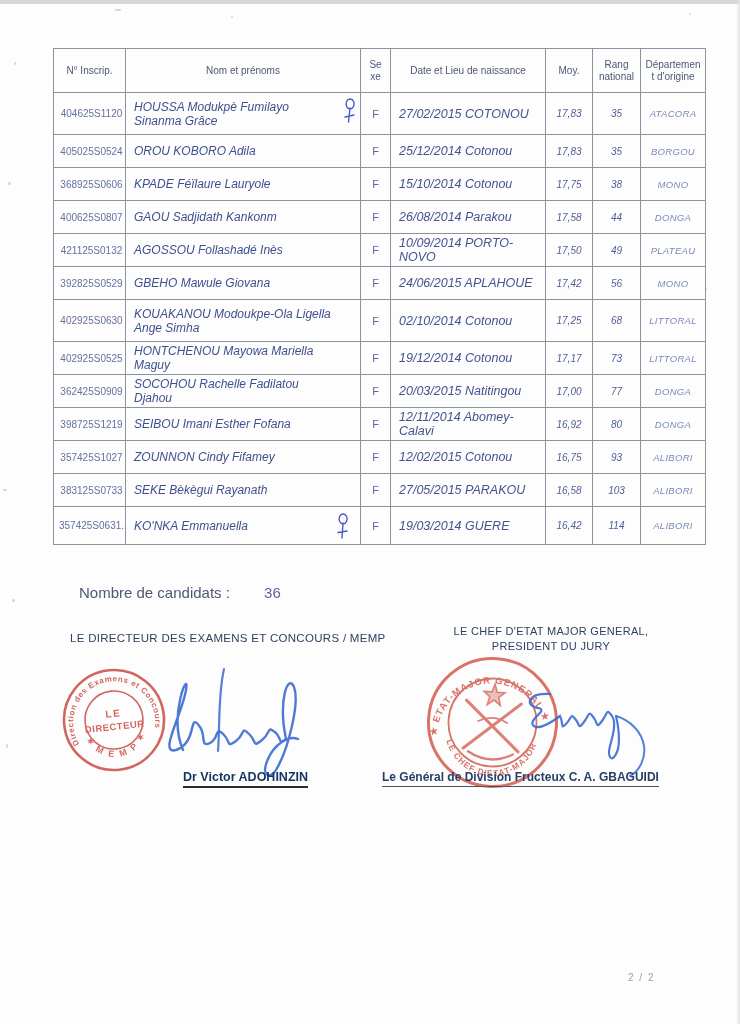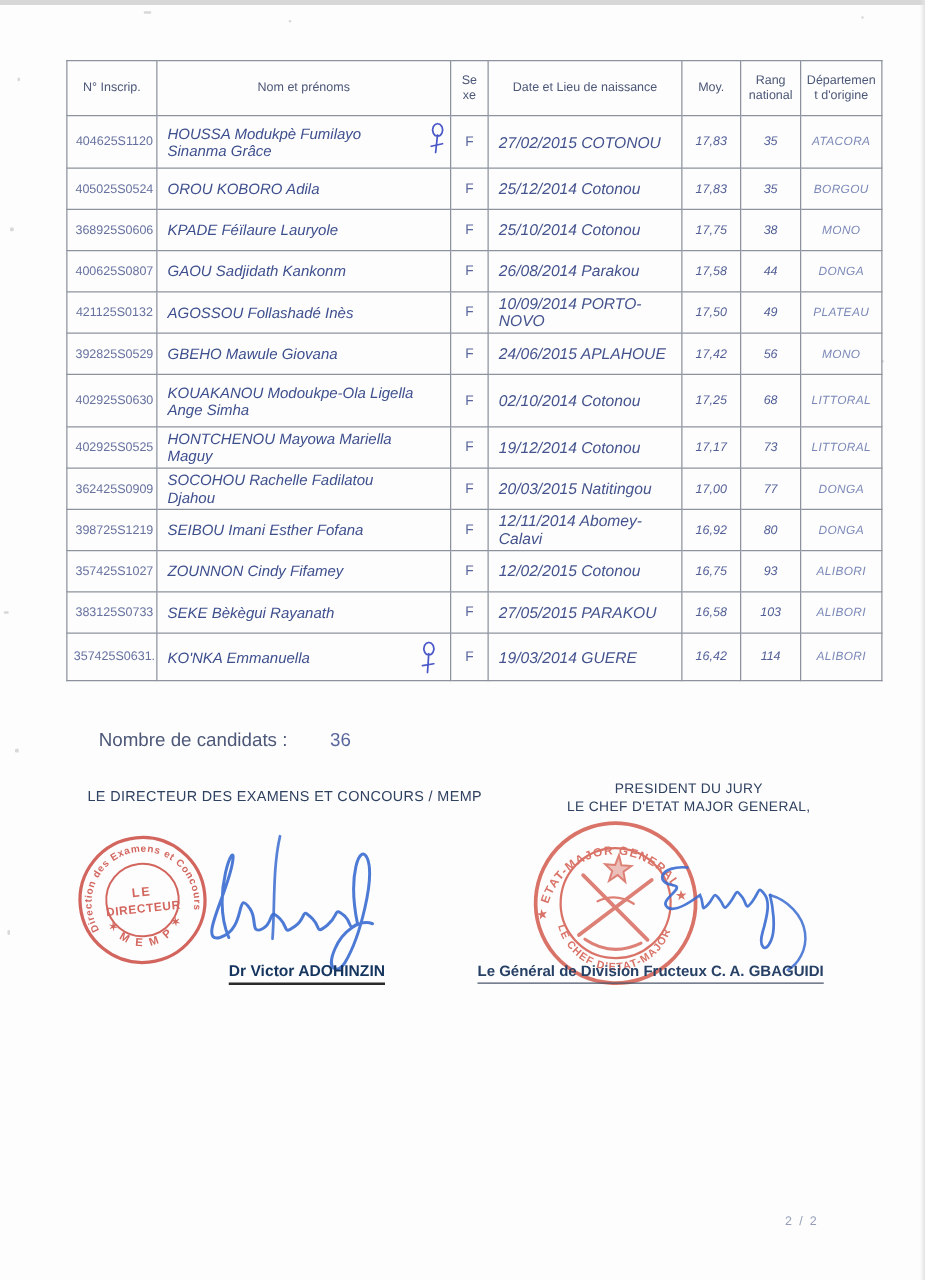--- a/index.html
+++ b/index.html
@@ -114,21 +114,21 @@
           <td class="c-sex">F</td>
           <td class="c-date">25/12/2014 Cotonou</td>
           <td class="c-moy">17,83</td>
           <td class="c-rang">35</td>
           <td class="c-dep">BORGOU</td>
         </tr>
         <tr class="row">
           <td class="c-num">368925S0606</td>
           <td class="c-name">KPADE Féïlaure Lauryole</td>
           <td class="c-sex">F</td>
-          <td class="c-date">25/10/2014 Cotonou</td>
+          <td class="c-date">15/10/2014 Cotonou</td>
           <td class="c-moy">17,75</td>
           <td class="c-rang">38</td>
           <td class="c-dep">MONO</td>
         </tr>
         <tr class="row">
           <td class="c-num">400625S0807</td>
           <td class="c-name">GAOU Sadjidath Kankonm</td>
           <td class="c-sex">F</td>
           <td class="c-date">26/08/2014 Parakou</td>
           <td class="c-moy">17,58</td>
@@ -223,22 +223,22 @@
     </table>
   </div>
 
   <div class="count-line">
     <span>Nombre de candidats :</span>
     <span class="val">36</span>
   </div>
 
   <div class="sig-title-left">LE DIRECTEUR DES EXAMENS ET CONCOURS / MEMP</div>
   <div class="sig-title-right">
+    <div>LE CHEF D'ETAT MAJOR GENERAL,</div>
     <div>PRESIDENT DU JURY</div>
-    <div>LE CHEF D'ETAT MAJOR GENERAL,</div>
   </div>
 
   <svg class="stamp stamp-left" width="112" height="112" viewBox="0 0 112 112">
     <defs>
       <path id="arcLT" d="M 20,78 A 41,41 0 1 1 92,78" fill="none"></path>
       <path id="arcLB" d="M 25,69 A 32,32 0 0 0 87,69" fill="none"></path>
     </defs>
     <circle cx="56" cy="56" r="50" fill="none" stroke="#c9463d" stroke-width="2.6"></circle>
     <circle cx="56" cy="56" r="29" fill="none" stroke="#c9463d" stroke-width="1.6"></circle>
     <text font-size="8" fill="#c9463d" font-weight="bold" letter-spacing="0.6">

